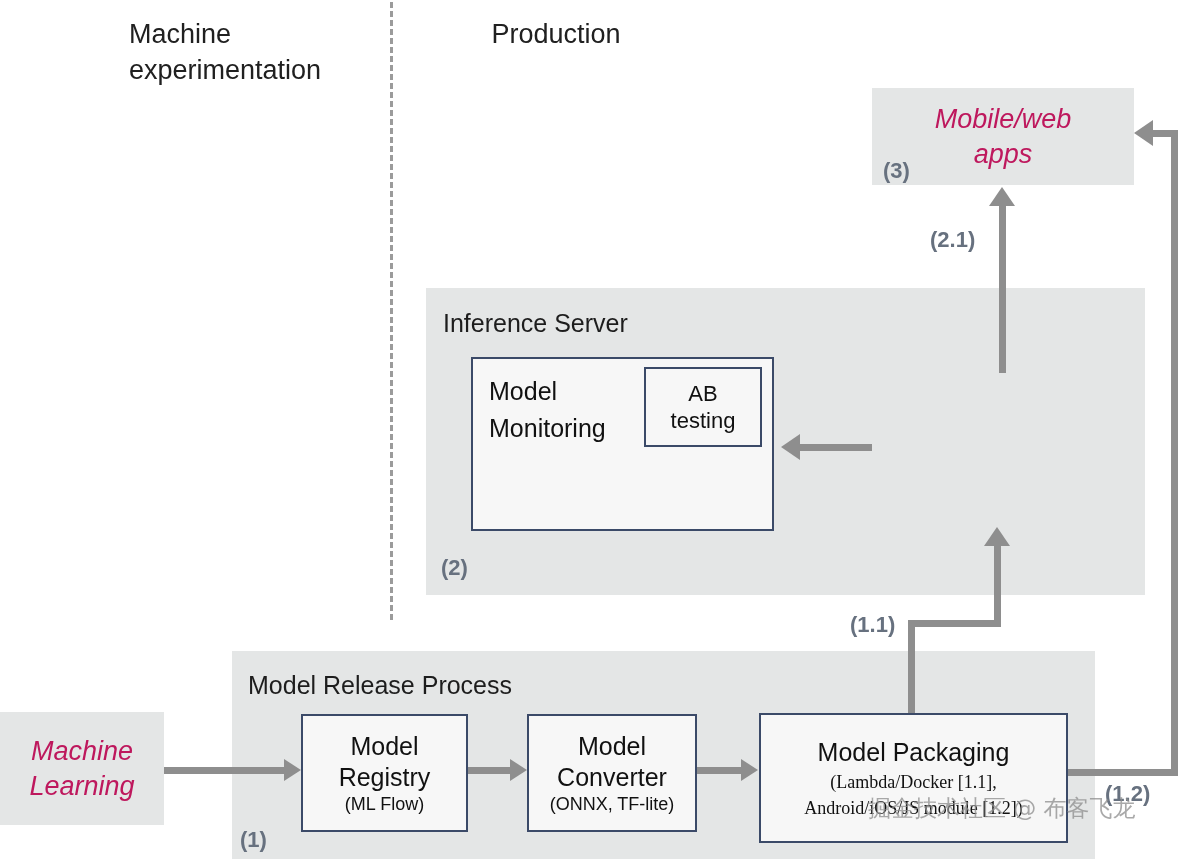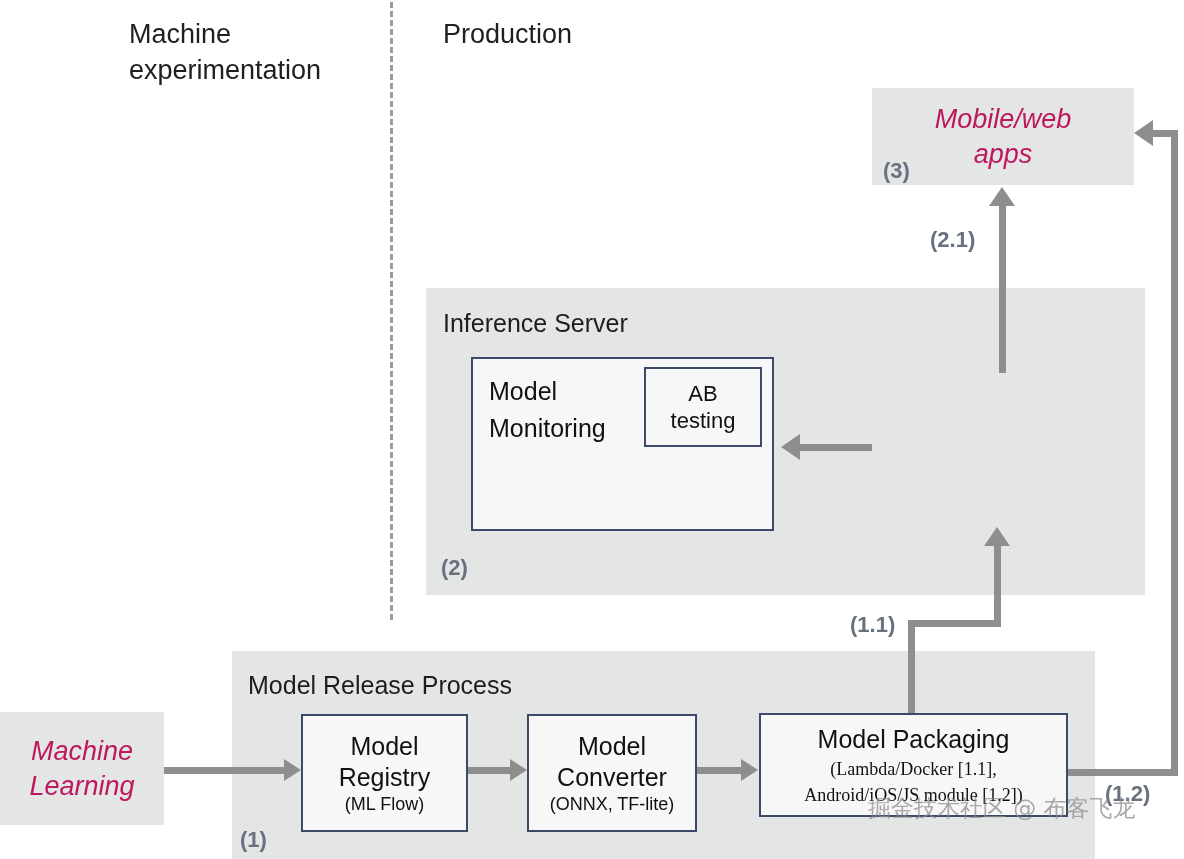--- a/index.html
+++ b/index.html
@@ -119,21 +119,21 @@
   .node.mm .sub { margin-top: 8px; line-height: 28px; }
 </style>
 </head>
 <body>
 
 <div id="canvas">
 
   <div class="zone-label" style="left:129px; top:16px; width:270px;">Machine
 experimentation</div>
 
-  <div class="zone-label" style="left:443px; top:16px; width:260px;">Production</div>
+  <div class="zone-label" style="left:426px; top:16px; width:260px;text-align:center;">Production</div>
 
   <div class="divider" style="left:390px; top:2px; height:618px;"></div>
 
   <div class="plain-node" style="left:872px; top:88px; width:262px; height:97px;">
     <div class="ttl">Mobile/web
 apps</div>
   </div>
   <div class="step-tag" style="left:883px; top:159px;">(3)</div>
 
   <div class="group-box" style="left:426px; top:288px; width:719px; height:307px;"></div>
@@ -160,21 +160,21 @@
 Registry</div>
     <div class="sub">(ML Flow)</div>
   </div>
 
   <div class="node" style="left:527px; top:714px; width:170px; height:118px;">
     <div class="ttl">Model
 Converter</div>
     <div class="sub">(ONNX, TF-lite)</div>
   </div>
 
-  <div class="node" style="left:759px; top:713px; width:309px; height:104px;">
+  <div class="node" style="left:759px; top:713px; width:309px; height:130px;">
     <div class="ttl" style="line-height:34px;">Model  Packaging</div>
     <div class="sub" style="line-height:26px;font-family:Liberation Serif, serif;">(Lambda/Docker [1.1],
 Android/iOS/JS module [1.2])</div>
   </div>
 
   <div class="plain-node" style="left:0px; top:712px; width:164px; height:113px;">
     <div class="ttl">Machine
 Learning</div>
   </div>
 

